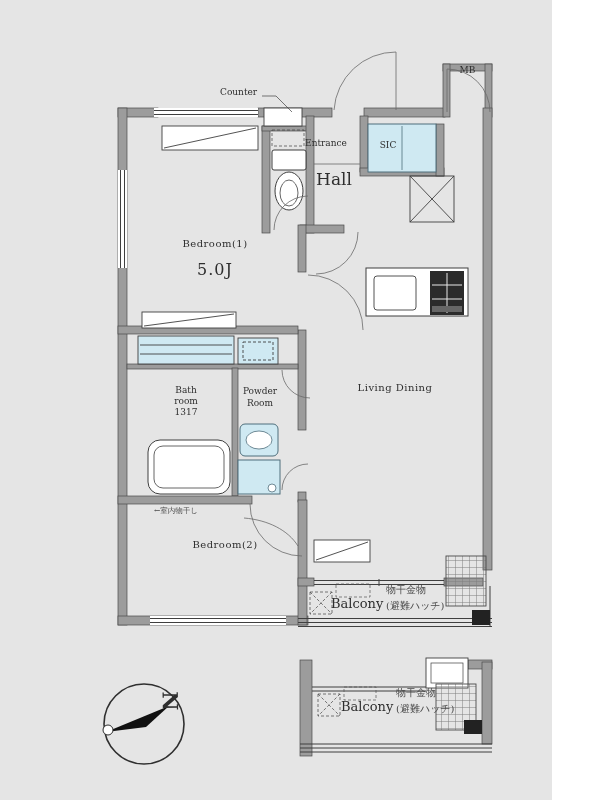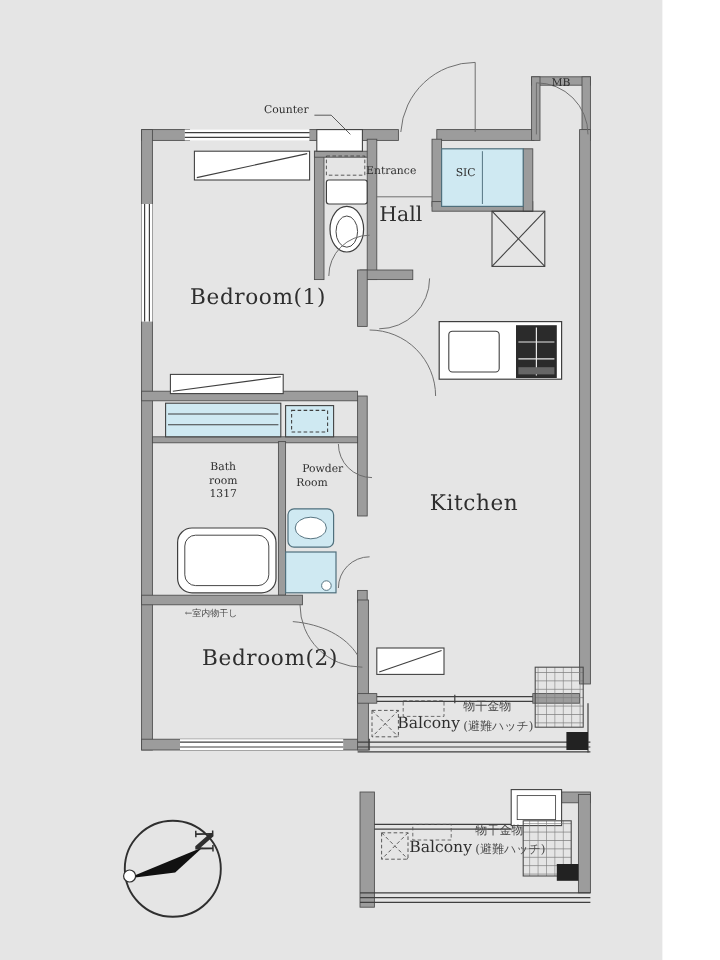--- a/index.html
+++ b/index.html
@@ -1,21 +1,21 @@
 <!DOCTYPE html>
 <html><head>
 <meta charset="utf-8">
 <style>
   html,body{margin:0;padding:0;background:#fff;}
   #plan{position:relative;width:552px;height:800px;background:#e5e5e5;overflow:hidden;
         font-family:"DejaVu Serif", "Liberation Serif", serif;}
   #linework{position:absolute;left:0;top:0;}
   .lbl{position:absolute;color:#2e2e2e;white-space:nowrap;line-height:1.05;}
   .c{text-align:center;}
-  .room{font-size:18px;letter-spacing:.5px;}
+  .room{font-size:10px;letter-spacing:.5px;}
   .size{font-size:16px;letter-spacing:1px;}
   .small{font-size:9px;}
   .tiny{font-size:10px;color:#4a4a4a;}
   .note{font-size:7.5px;color:#4a4a4a;}
   .hall{font-size:17px;}
   .balc{font-size:13px;}
   .nmark{font-size:21px;font-weight:bold;transform:rotate(89deg);transform-origin:center;}
 </style>
 </head>
 <body>
@@ -214,31 +214,32 @@
   </g>
 </svg>
 
 <div class="lbl small" style="left:220px;top:88px;">Counter</div>
 <div class="lbl small c" style="left:296px;top:139px;width:60px;">Entrance</div>
 <div class="lbl hall c" style="left:310px;top:171px;width:48px;">Hall</div>
 <div class="lbl small c" style="left:368px;top:141px;width:40px;">SIC</div>
 <div class="lbl small c" style="left:443px;top:66px;width:49px;">MB</div>
 
 <div class="lbl room c" style="left:150px;top:239px;width:130px;">Bedroom(1)</div>
+<div class="lbl size c" style="left:150px;top:262px;width:130px;">5.0J</div>
 
 <div class="lbl room c" style="left:158px;top:540px;width:134px;">Bedroom(2)</div>
 <div class="lbl note" style="left:154px;top:507px;">←室内物干し</div>
 
-<div class="lbl room c" style="left:320px;top:411px;width:150px;">Kitchen</div>
+<div class="lbl room c" style="left:320px;top:383px;width:150px;">Living Dining</div>
 
 <div class="lbl small c" style="left:156px;top:386px;width:60px;">Bath</div>
 <div class="lbl small c" style="left:156px;top:397px;width:60px;">room</div>
 <div class="lbl small c" style="left:156px;top:408px;width:60px;">1317</div>
 
-<div class="lbl small c" style="left:234px;top:387px;width:52px;text-align:right;">Powder</div>
+<div class="lbl small c" style="left:234px;top:387px;width:52px;">Powder</div>
 <div class="lbl small c" style="left:234px;top:399px;width:52px;">Room</div>
 
 <div class="lbl balc" style="left:331px;top:597px;">Balcony</div>
 <div class="lbl tiny" style="left:386px;top:585px;">物干金物</div>
 <div class="lbl tiny" style="left:386px;top:601px;">(避難ハッチ)</div>
 
 <div class="lbl balc" style="left:341px;top:700px;">Balcony</div>
 <div class="lbl tiny" style="left:396px;top:688px;">物干金物</div>
 <div class="lbl tiny" style="left:396px;top:704px;">(避難ハッチ)</div>
 

